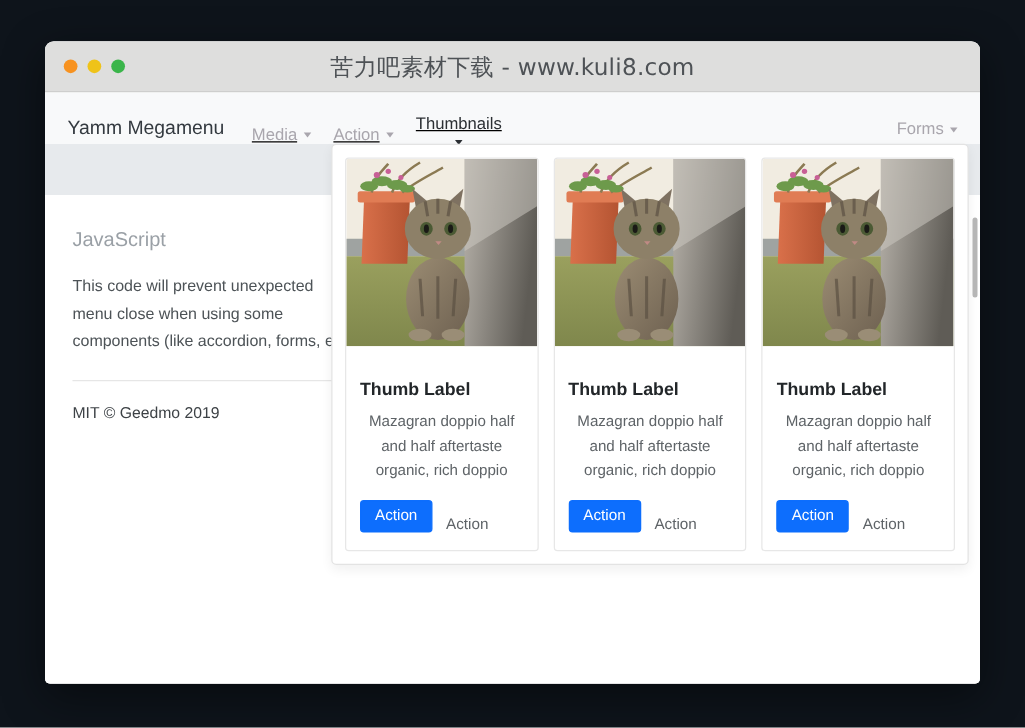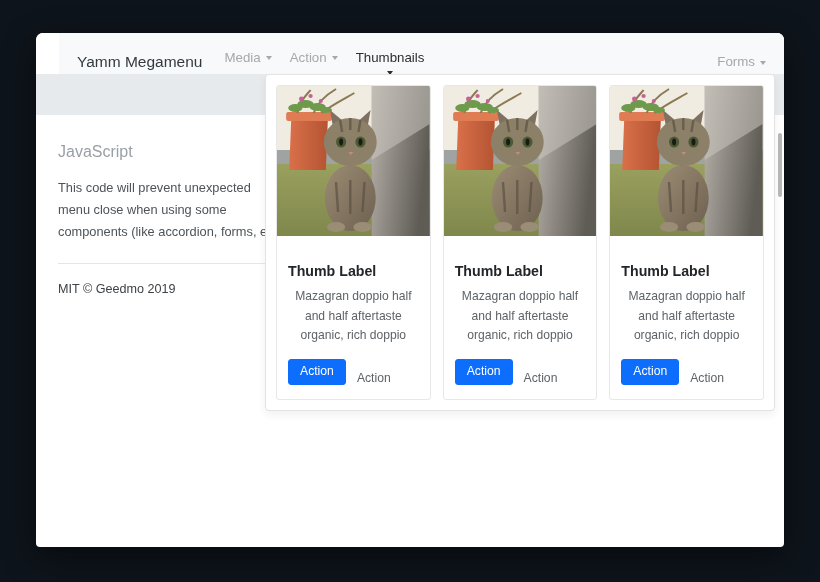--- a/index.html
+++ b/index.html
@@ -57,29 +57,28 @@
 
   
   #navbar {
     position: relative;
     height: 41px;
     background: #f8f9fa;
     display: flex;
     align-items: center;
     padding: 16px 18px 0 18px;
     z-index: 5;
-    margin-left: 23px;
   }
   #brand {
     font-size: 15.5px;
     color: #343a40;
     margin-right: 22px;
     white-space: nowrap;
   }
-  #nav-left { display: flex; align-items: flex-start; gap: 18px; }
+  #nav-left { display: flex; align-items: flex-end; gap: 18px; text-decoration: underline; }
   .nav-link {
     font-size: 13.3px;
     color: #a9a6ad;
     white-space: nowrap;
     display: inline-flex;
     align-items: center;
     gap: 5px;
     padding: 2px 0;
   }
   .nav-link.active { color: #2b2f33; flex-direction: column; }
@@ -198,20 +197,28 @@
     background: #b6b6b6;
     border-radius: 3px;
     z-index: 20;
   }
 </style>
 </head>
 <body>
 
 <div id="window">
 
+  <div id="titlebar">
+    <div class="lights">
+      <span class="light red"></span>
+      <span class="light yellow"></span>
+      <span class="light green"></span>
+    </div>
+    <div id="title-text">苦力吧素材下载 - www.kuli8.com</div>
+  </div>
 
   <div id="viewport">
 
     <div id="grey-band"></div>
 
     <div id="content">
       <h2 id="js-heading">JavaScript</h2>
       <p id="js-desc">This code will prevent unexpected menu close when using some components (like accordion, forms, etc)</p>
       <div id="hr"></div>
       <p id="license">MIT © Geedmo 2019</p>

